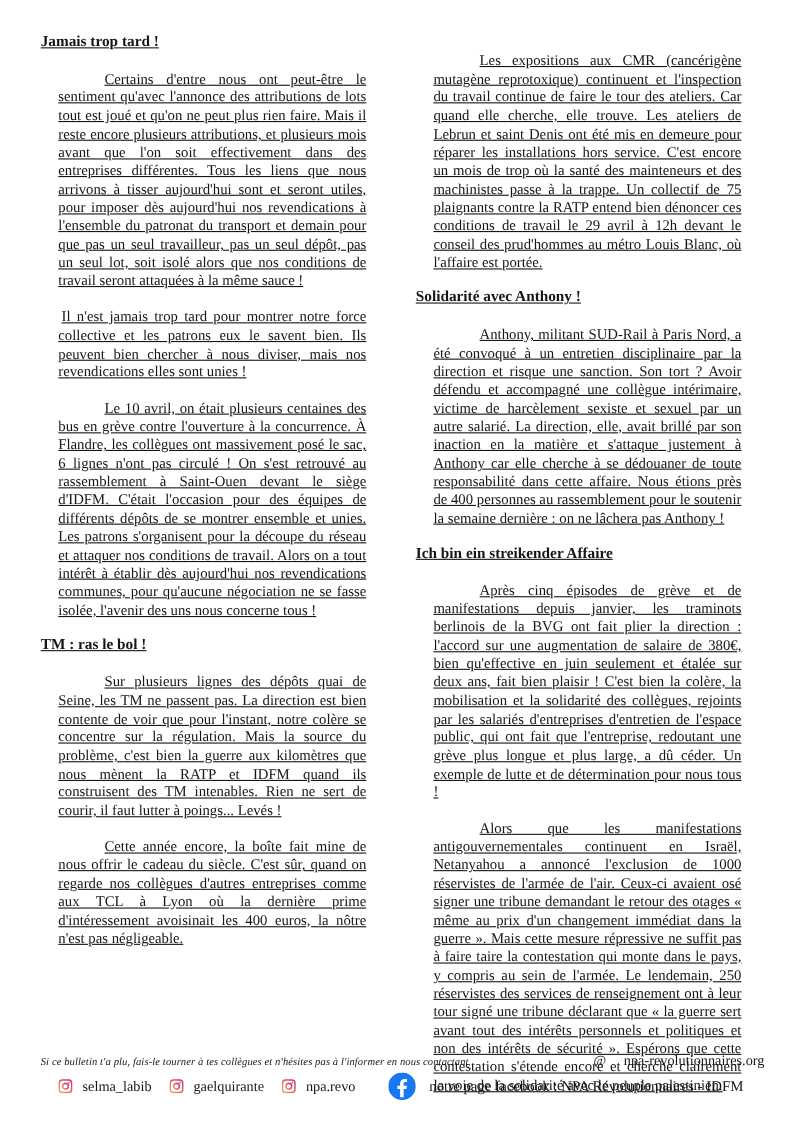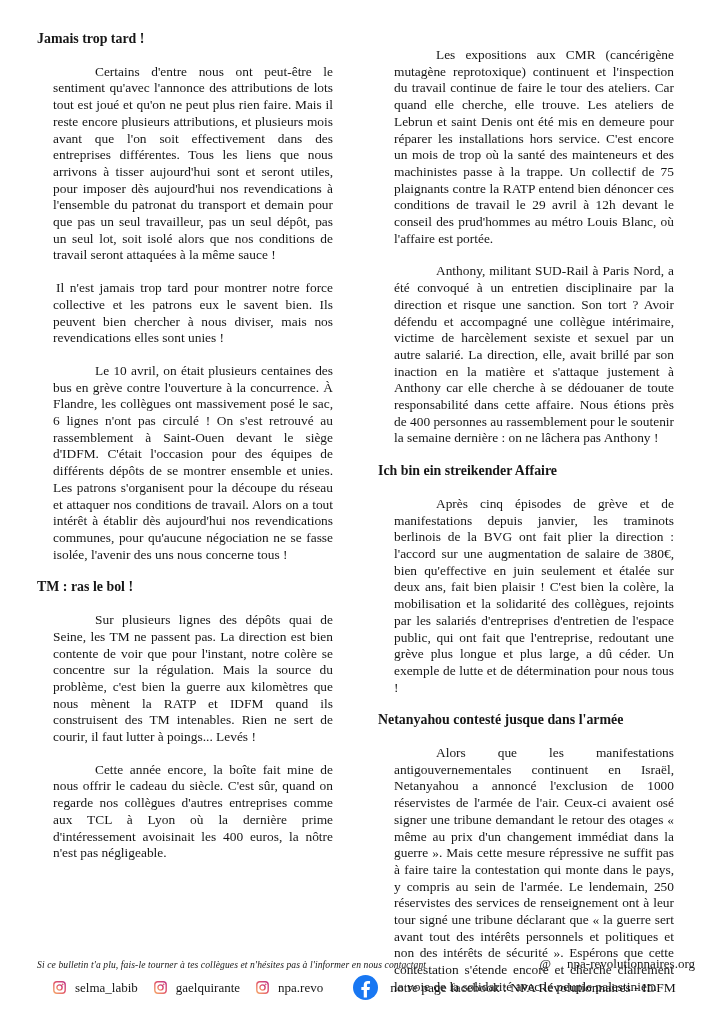--- a/index.html
+++ b/index.html
@@ -10,21 +10,21 @@
     font-family: "Liberation Serif", "DejaVu Serif", serif;
     color: #161616;
   }
   .page {
     position: relative;
     width: 725px; height: 1024px;
     padding: 31px 35px 0 37px;
     overflow: hidden;
     background: #ffffff;
   }
-  .columns { display: flex; gap: 29px; }
+  .columns { display: flex; gap: 29px; text-decoration: underline; }
   .column { flex: 1; min-width: 0; }
   section { margin-top: 13px; }
   section:first-child { margin-top: 0; }
   h2 {
     margin: 0;
     font-size: 13.9px;
     line-height: 16.7px;
     font-weight: bold;
   }
   p {
@@ -82,28 +82,28 @@
       <section>
         <p class="indent">Cette année encore, la boîte fait mine de nous offrir le cadeau du siècle. C'est sûr, quand on regarde nos collègues d'autres entreprises comme aux TCL à Lyon où la dernière prime d'intéressement avoisinait les 400 euros, la nôtre n'est pas négligeable.</p>
       </section>
     </div>
 
     <div class="column">
       <section>
         <p class="indent">Les expositions aux CMR (cancérigène mutagène reprotoxique) continuent et l'inspection du travail continue de faire le tour des ateliers. Car quand elle cherche, elle trouve. Les ateliers de Lebrun et saint Denis ont été mis en demeure pour réparer les installations hors service. C'est encore un mois de trop où la santé des mainteneurs et des machinistes passe à la trappe. Un collectif de 75 plaignants contre la RATP entend bien dénoncer ces conditions de travail le 29 avril à 12h devant le conseil des prud'hommes au métro Louis Blanc, où l'affaire est portée.</p>
       </section>
       <section>
+        <h2>Solidarité avec Anthony !</h2>
         <p class="indent">Anthony, militant SUD-Rail à Paris Nord, a été convoqué à un entretien disciplinaire par la direction et risque une sanction. Son tort ? Avoir défendu et accompagné une collègue intérimaire, victime de harcèlement sexiste et sexuel par un autre salarié. La direction, elle, avait brillé par son inaction en la matière et s'attaque justement à Anthony car elle cherche à se dédouaner de toute responsabilité dans cette affaire. Nous étions près de 400 personnes au rassemblement pour le soutenir la semaine dernière : on ne lâchera pas Anthony !</p>
       </section>
       <section>
         <h2>Ich bin ein streikender Affaire</h2>
         <p class="indent">Après cinq épisodes de grève et de manifestations depuis janvier, les traminots berlinois de la BVG ont fait plier la direction : l'accord sur une augmentation de salaire de 380€, bien qu'effective en juin seulement et étalée sur deux ans, fait bien plaisir ! C'est bien la colère, la mobilisation et la solidarité des collègues, rejoints par les salariés d'entreprises d'entretien de l'espace public, qui ont fait que l'entreprise, redoutant une grève plus longue et plus large, a dû céder. Un exemple de lutte et de détermination pour nous tous !</p>
       </section>
       <section>
-        <h2>Netanyahou contesté jusque dans l'armée</h2>
         <p class="indent">Alors que les manifestations antigouvernementales continuent en Israël, Netanyahou a annoncé l'exclusion de 1000 réservistes de l'armée de l'air. Ceux-ci avaient osé signer une tribune demandant le retour des otages « même au prix d'un changement immédiat dans la guerre ». Mais cette mesure répressive ne suffit pas à faire taire la contestation qui monte dans le pays, y compris au sein de l'armée. Le lendemain, 250 réservistes des services de renseignement ont à leur tour signé une tribune déclarant que « la guerre sert avant tout des intérêts personnels et politiques et non des intérêts de sécurité ». Espérons que cette contestation s'étende encore et cherche clairement la voie de la solidarité avec le peuple palestinien.</p>
       </section>
     </div>
 
   </div>
 
   <div class="footer">
     <div class="footer-row1">
       <span class="share-note">Si ce bulletin t'a plu, fais-le tourner à tes collègues et n'hésites pas à l'informer en nous contactant</span>
       <span class="at-symbol">@</span>

